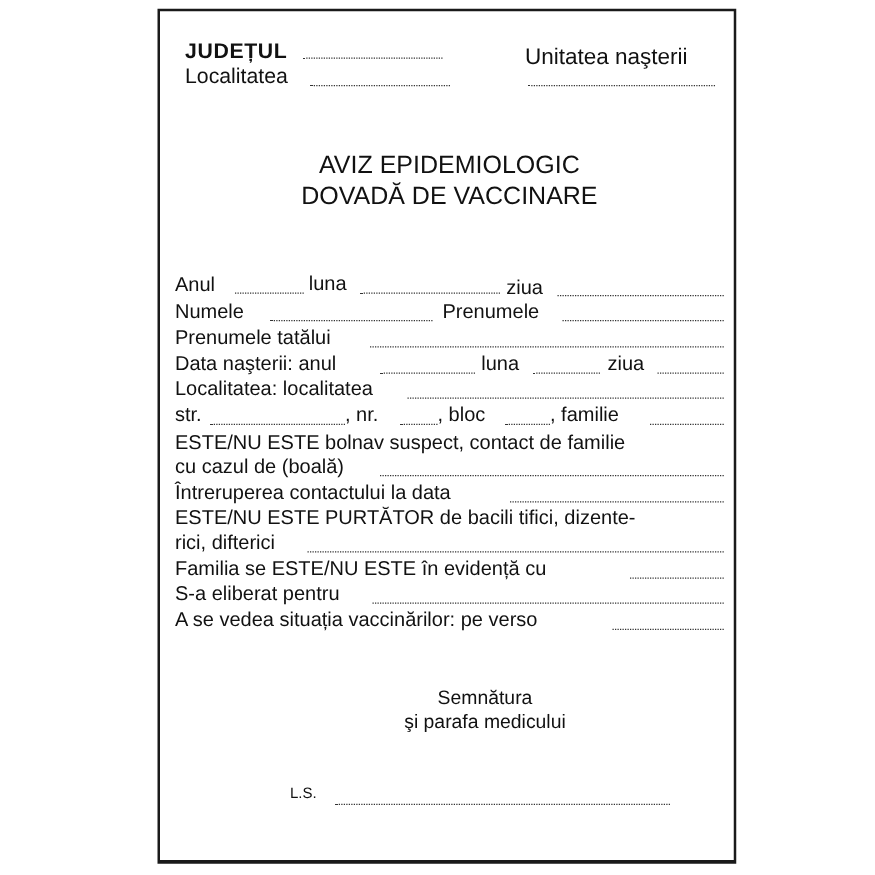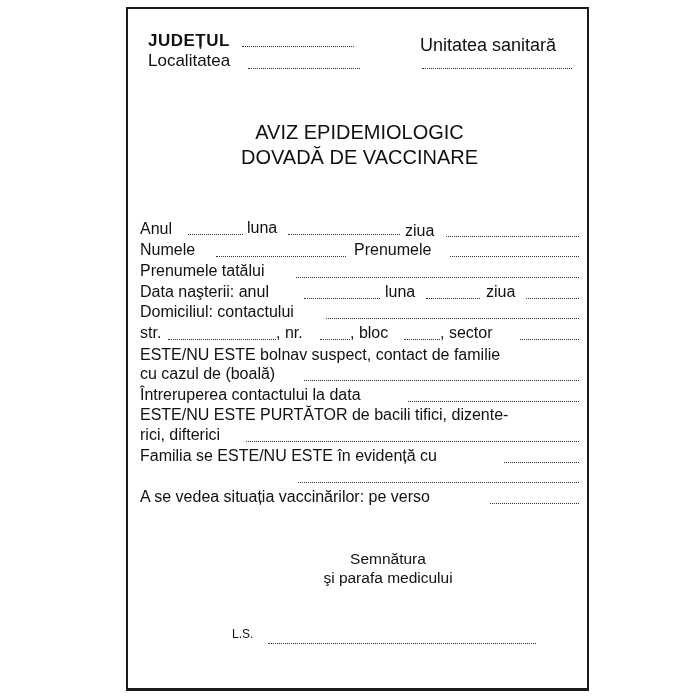--- a/index.html
+++ b/index.html
@@ -17,21 +17,21 @@
 <body>
 
 <div class="sheet">
 
   <span class="abs hdr" style="left:20px; top:22px;">JUDEȚUL</span>
   <div class="dots" style="left:114px; top:37px; width:112px;"></div>
 
   <span class="abs hdr2" style="left:20px; top:42px; font-size:17px;">Localitatea</span>
   <div class="dots" style="left:120px; top:59px; width:112px;"></div>
 
-  <span class="abs" style="left:292px; top:26px; font-size:18px;">Unitatea sanitară</span>
+  <span class="abs" style="left:292px; top:26px; font-size:18px;">Unitatea naşterii</span>
   <div class="dots" style="left:294px; top:59px; width:150px;"></div>
 
   <div class="abs title" style="top:137px;">DOVADĂ DE VACCINARE</div>
   <div class="abs title" style="top:112px;">AVIZ EPIDEMIOLOGIC</div>
 
   <span class="abs row" style="left:12px; top:210px;">Anul</span>
   <div class="dots" style="left:60px; top:225px; width:55px;"></div>
   <span class="abs row" style="left:119px; top:209px;">luna</span>
   <div class="dots" style="left:160px; top:225px; width:112px;"></div>
   <span class="abs row" style="left:277px; top:212px;">ziua</span>
@@ -45,46 +45,47 @@
   <span class="abs row" style="left:12px; top:252px;">Prenumele tatălui</span>
   <div class="dots" style="left:168px; top:268px; width:283px;"></div>
 
   <span class="abs row" style="left:12px; top:273px;">Data naşterii: anul</span>
   <div class="dots" style="left:176px; top:289px; width:76px;"></div>
   <span class="abs row" style="left:257px; top:273px;">luna</span>
   <div class="dots" style="left:298px; top:289px; width:54px;"></div>
   <span class="abs row" style="left:358px; top:273px;">ziua</span>
   <div class="dots" style="left:398px; top:289px; width:53px;"></div>
 
-  <span class="abs row" style="left:12px; top:293px;">Domiciliul: contactului</span>
+  <span class="abs row" style="left:12px; top:293px;">Localitatea: localitatea</span>
   <div class="dots" style="left:198px; top:309px; width:253px;"></div>
 
   <span class="abs row" style="left:12px; top:314px;">str.</span>
   <div class="dots" style="left:40px; top:330px; width:108px;"></div>
   <span class="abs row" style="left:148px; top:314px;">, nr.</span>
   <div class="dots" style="left:192px; top:330px; width:30px;"></div>
   <span class="abs row" style="left:222px; top:314px;">, bloc</span>
   <div class="dots" style="left:276px; top:330px; width:36px;"></div>
-  <span class="abs row" style="left:312px; top:314px;">, sector</span>
+  <span class="abs row" style="left:312px; top:314px;">, familie</span>
   <div class="dots" style="left:392px; top:330px; width:59px;"></div>
 
   <span class="abs row" style="left:12px; top:355px;">cu cazul de (boală)</span>
   <span class="abs row" style="left:12px; top:336px;">ESTE/NU ESTE bolnav suspect, contact de familie</span>
   <div class="dots" style="left:176px; top:371px; width:275px;"></div>
 
   <span class="abs row" style="left:12px; top:376px;">Întreruperea contactului la data</span>
   <div class="dots" style="left:280px; top:392px; width:171px;"></div>
 
   <span class="abs row" style="left:12px; top:396px;">ESTE/NU ESTE PURTĂTOR de bacili tifici, dizente-</span>
   <span class="abs row" style="left:12px; top:416px;">rici, difterici</span>
   <div class="dots" style="left:118px; top:432px; width:333px;"></div>
 
   <span class="abs row" style="left:12px; top:437px;">Familia se ESTE/NU ESTE în evidență cu</span>
   <div class="dots" style="left:376px; top:453px; width:75px;"></div>
 
+  <span class="abs row" style="left:12px; top:457px;">S-a eliberat pentru</span>
   <div class="dots" style="left:170px; top:473px; width:281px;"></div>
 
   <span class="abs row" style="left:12px; top:478px;">A se vedea situația vaccinărilor: pe verso</span>
   <div class="dots" style="left:362px; top:494px; width:89px;"></div>
 
   <div class="abs sig" style="left:180px; width:160px; top:541px;">Semnătura</div>
   <div class="abs sig" style="left:170px; width:180px; top:560px;">şi parafa medicului</div>
 
   <span class="abs" style="left:104px; top:618px; font-size:12px;">L.S.</span>
   <div class="dots" style="left:140px; top:634px; width:268px;"></div>

